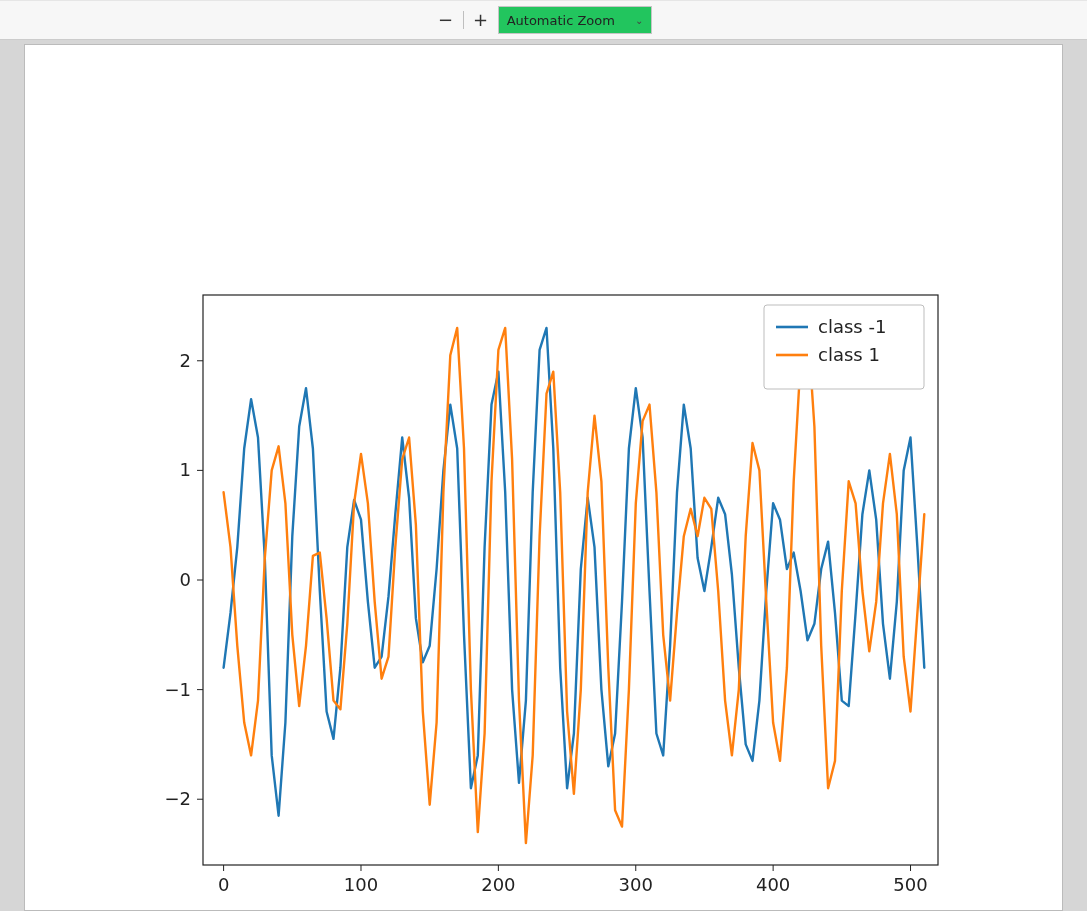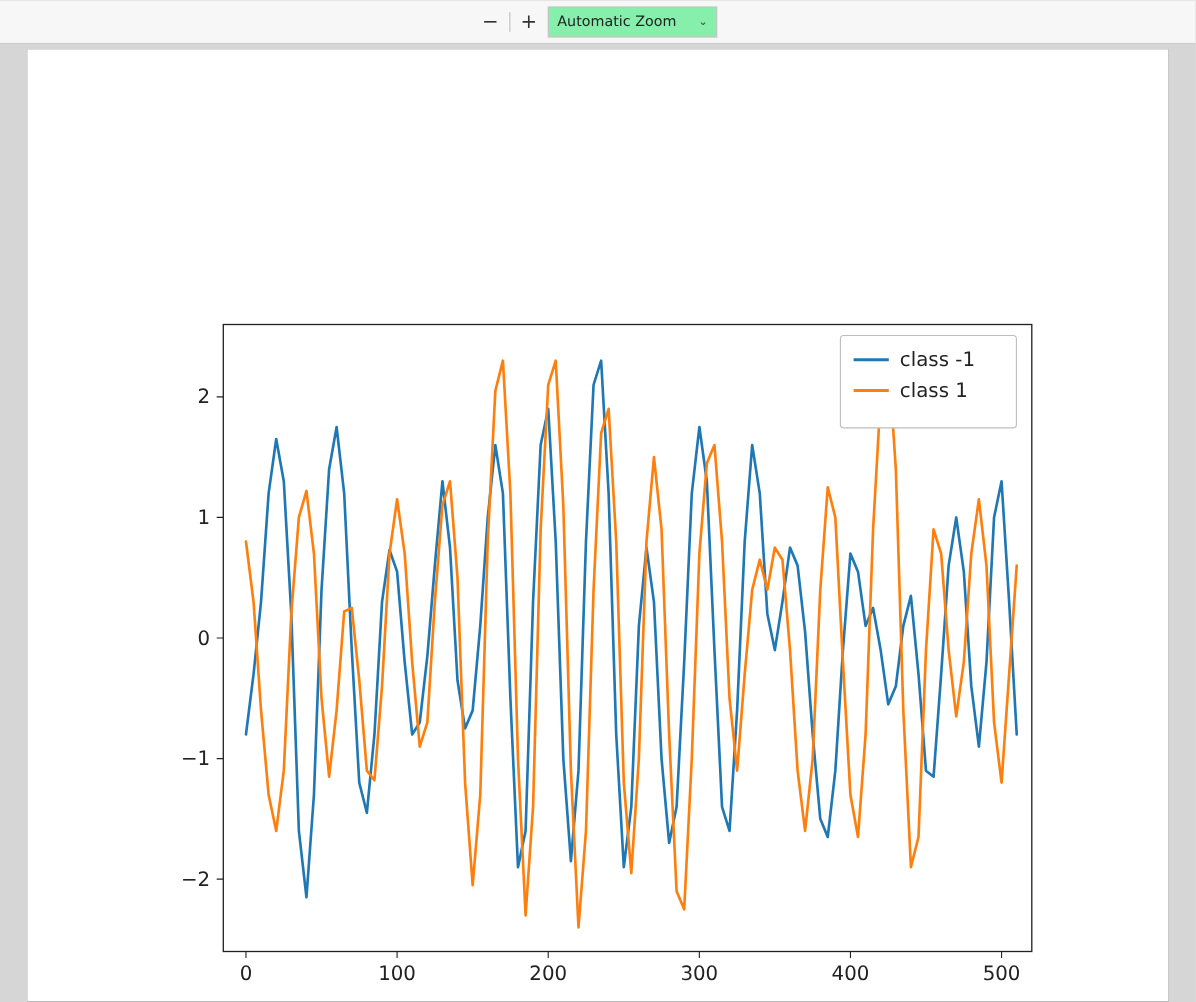--- a/index.html
+++ b/index.html
@@ -41,21 +41,21 @@
     cursor: pointer;
     user-select: none;
   }
   .tb-sep {
     width: 1px;
     height: 18px;
     background: #bfbfbf;
   }
   .zoom-select {
     height: 26px;
-    background: #86efac;
+    background: #22c55e;
     border: 1px solid #c5c5c5;
     display: flex;
     align-items: center;
     padding: 0 8px;
     font-size: 13px;
     color: #222;
     cursor: pointer;
     gap: 20px;
   }
   .zoom-select .chev {

